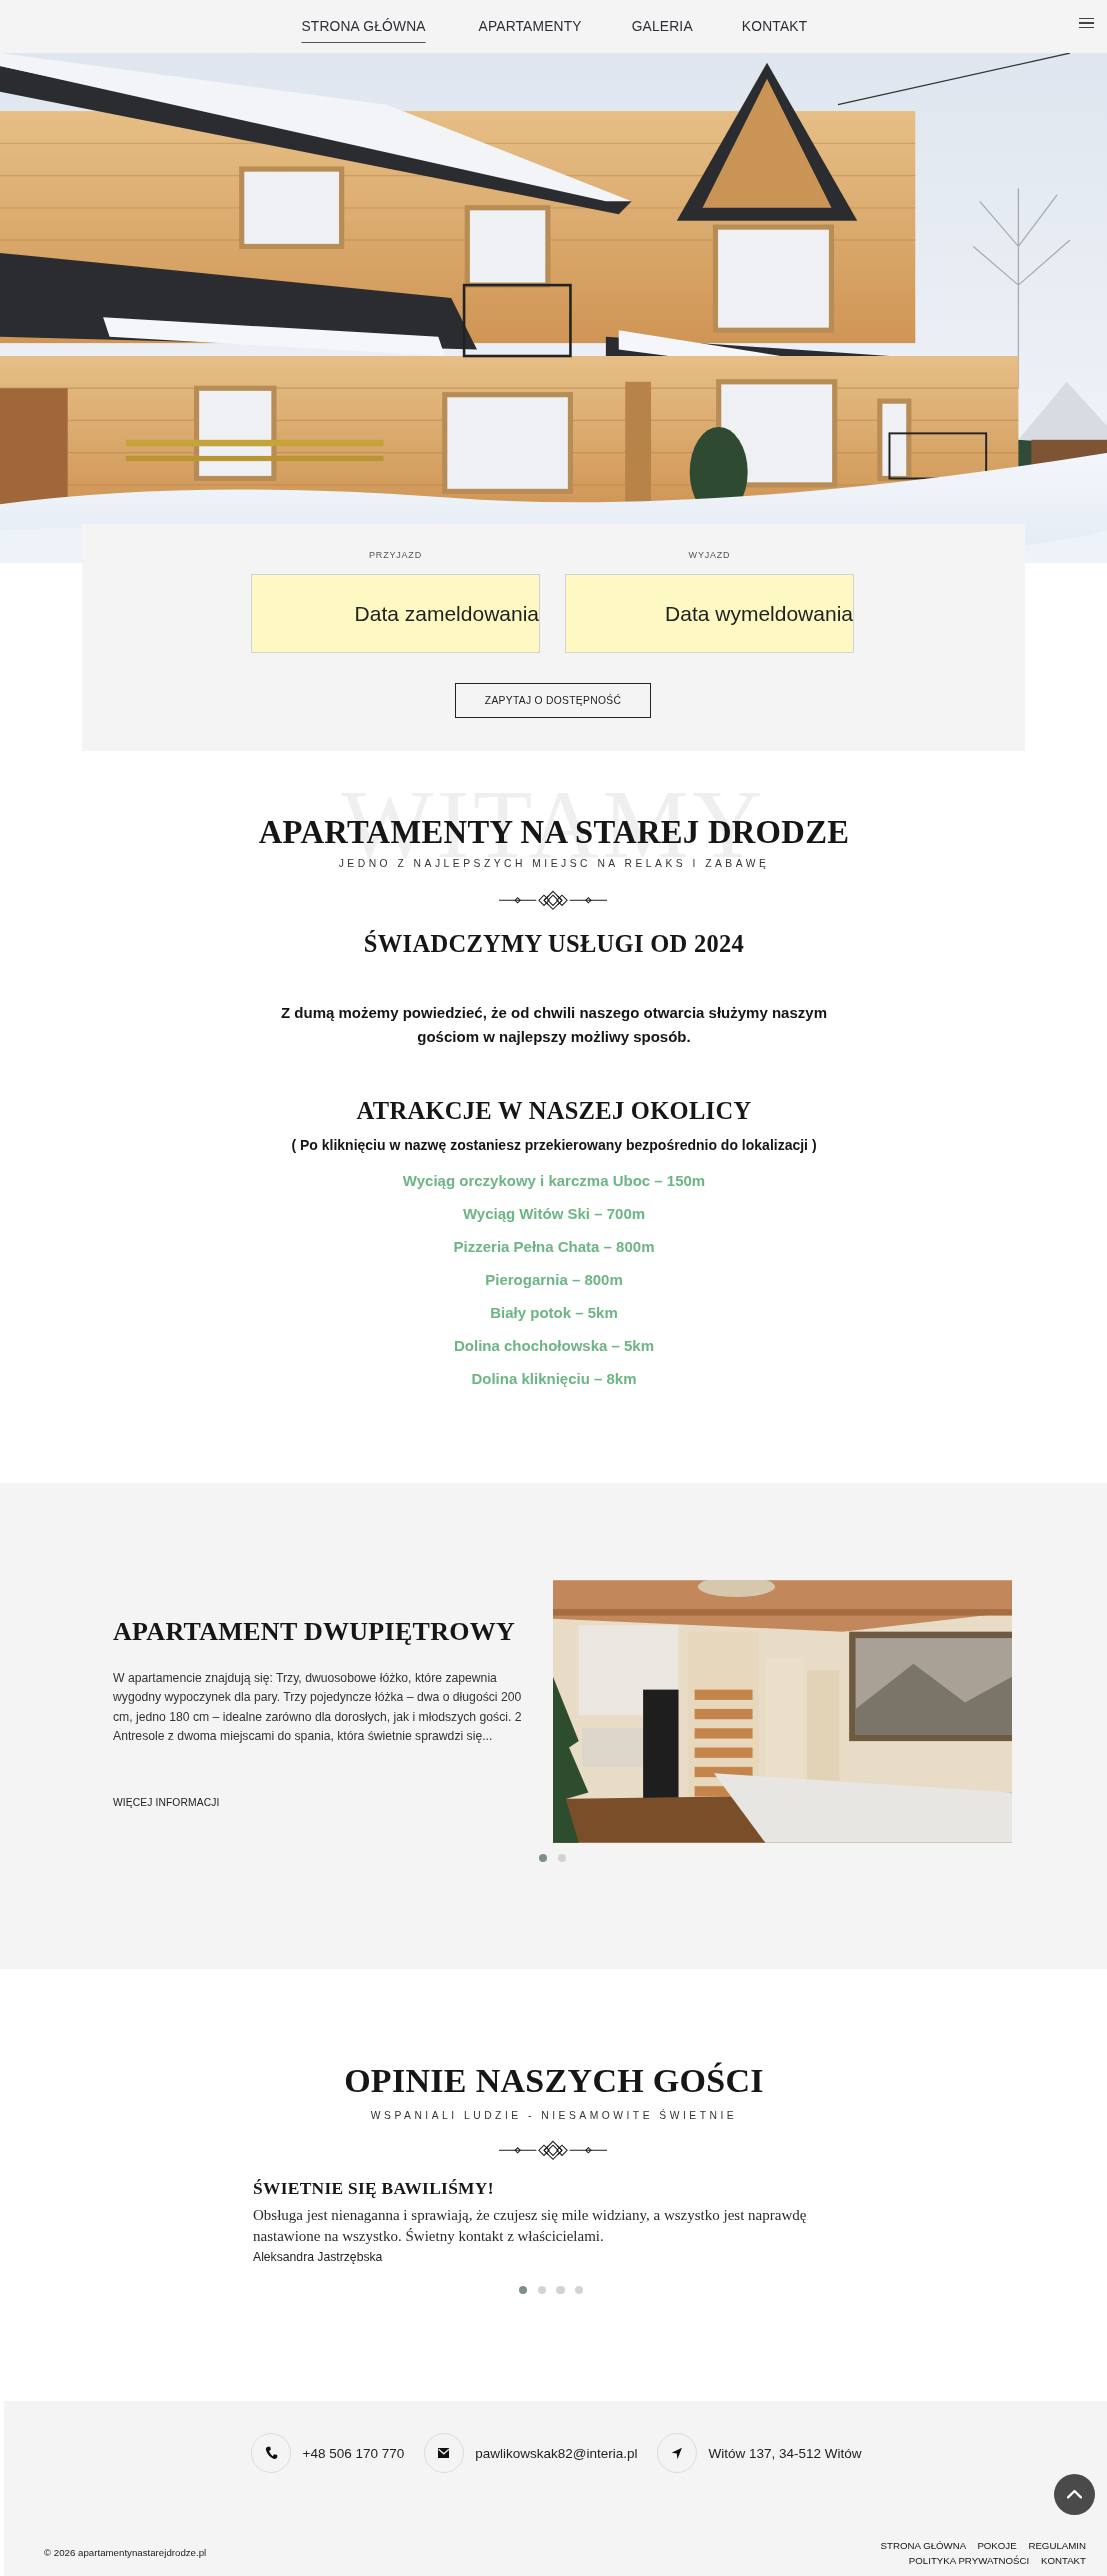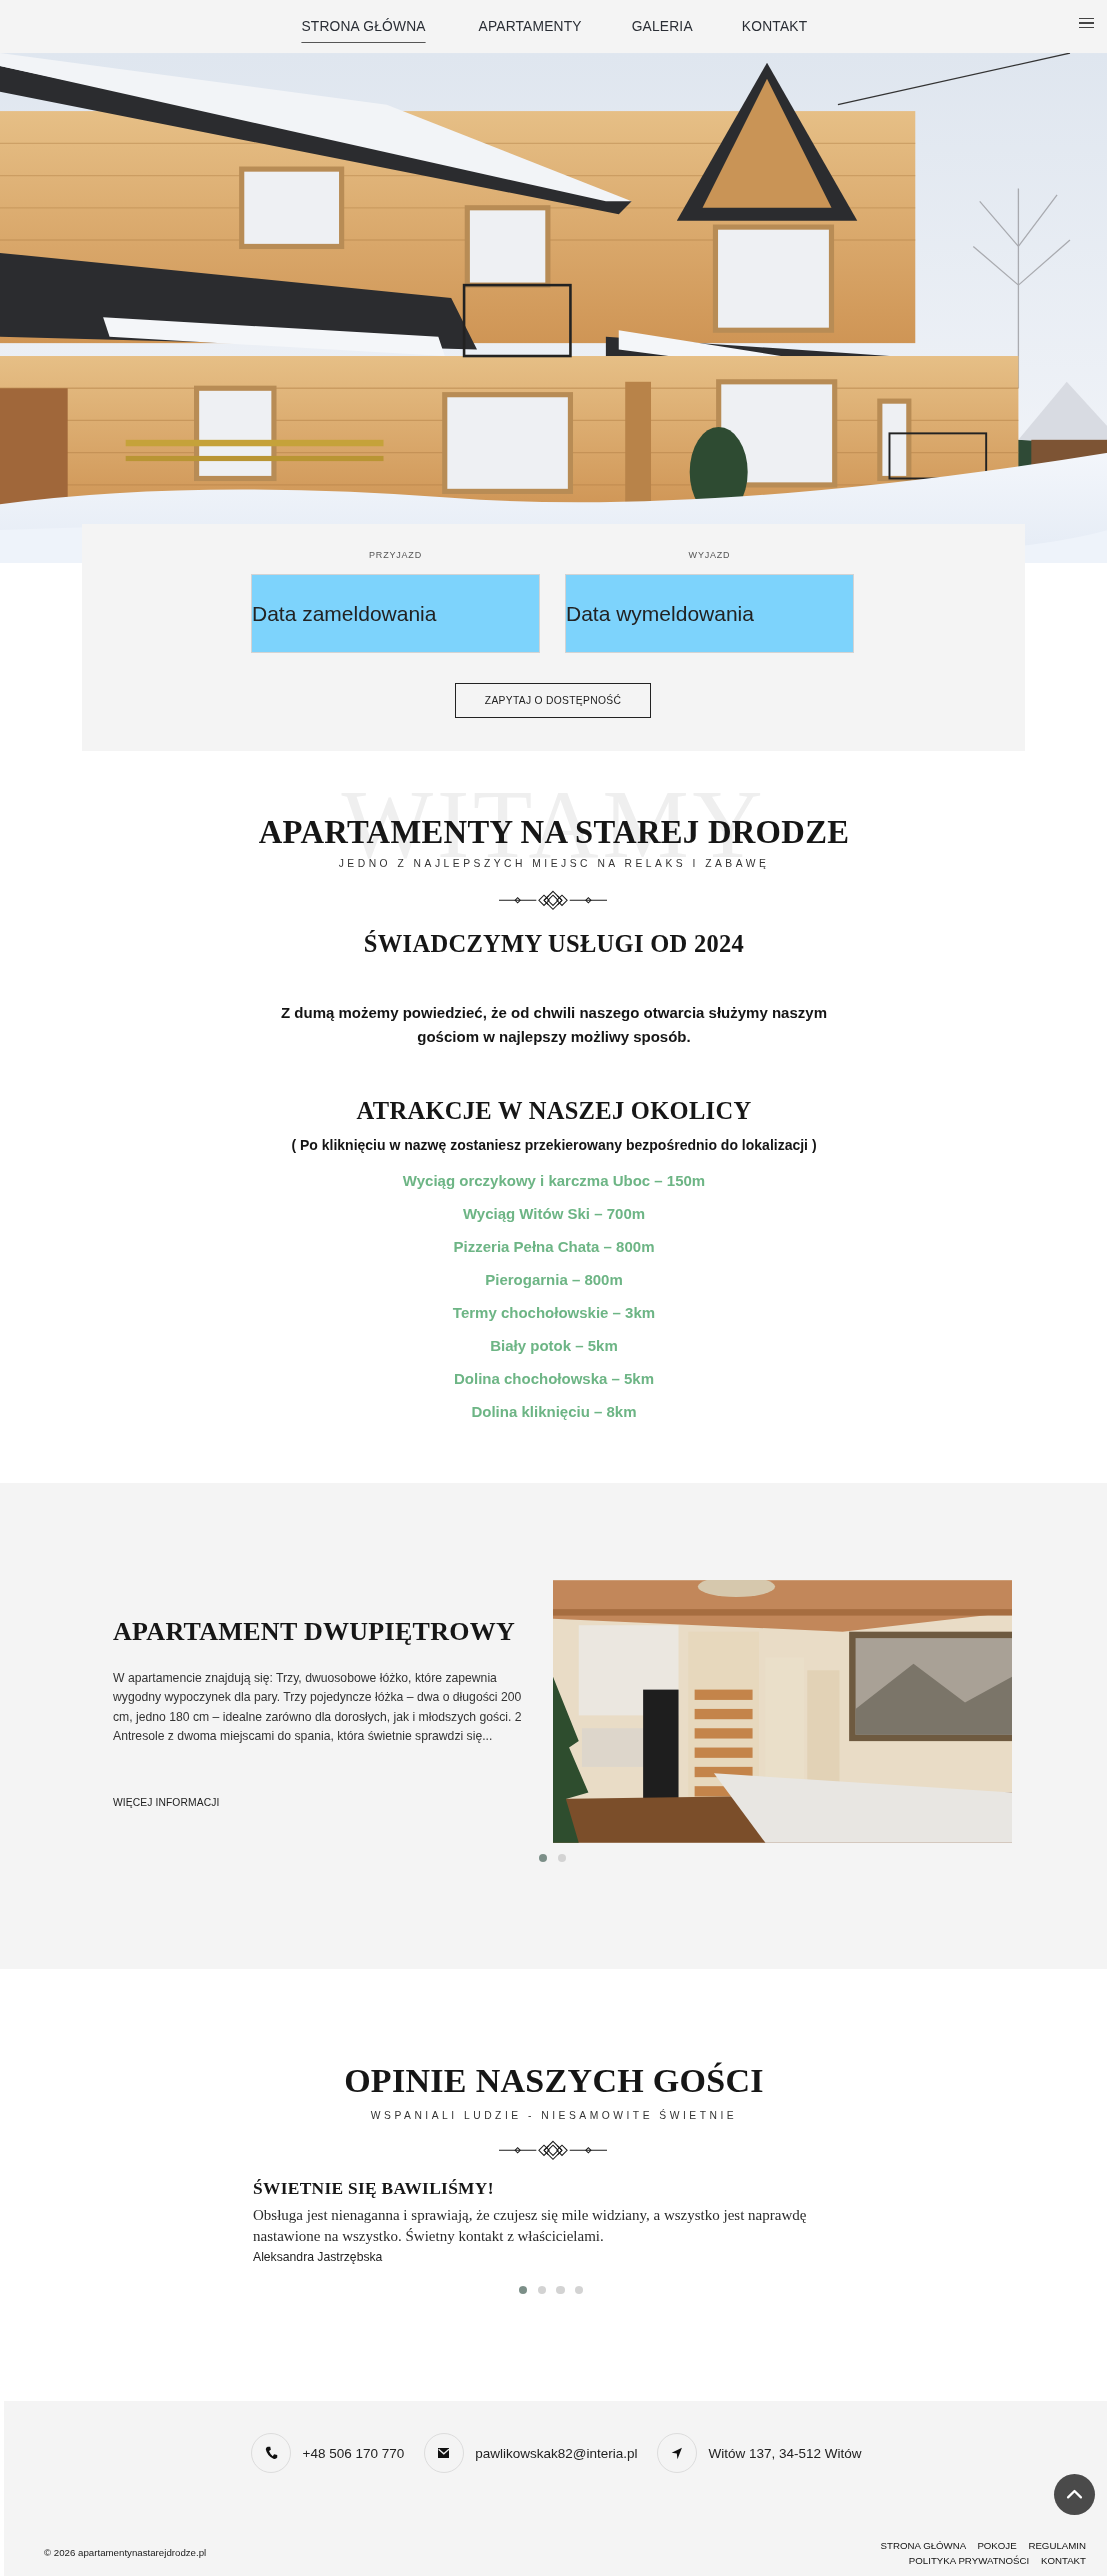--- a/index.html
+++ b/index.html
@@ -16,21 +16,21 @@
 
   
   .hero { position: absolute; top: 53px; left: 0; width: 1108px; height: 510px; overflow: hidden;
           background: linear-gradient(180deg, #e9eef5 0%, #dfe6ef 60%, #eef2f8 100%); }
   .hero svg { display: block; }
 
   
   .booking { position: absolute; top: 524px; left: 82px; width: 943px; height: 227px; background: #f4f4f4; }
   .b-field { position: absolute; top: 0; width: 289px; }
   .b-label { position: absolute; top: 26.4px; width: 100%; text-align: center; font-size: 9px; letter-spacing: 0.8px; color: #555; }
-  .b-input { position: absolute; top: 50px; left: 0; width: 289px; height: 79px; background: #7dd3fc; border: 1.3px solid #d3d3d3; text-align: left; font-size: 21px; font-weight: 300; color: #222; font-family: "Liberation Sans", sans-serif; outline: none; }
+  .b-input { position: absolute; top: 50px; left: 0; width: 289px; height: 79px; background: #fef9c3; border: 1.3px solid #d3d3d3; text-align: right; font-size: 21px; font-weight: 300; color: #222; font-family: "Liberation Sans", sans-serif; outline: none; }
   .b-input::placeholder { color: #222; }
   .b-submit { position: absolute; top: 159px; left: 373px; width: 196px; height: 35px; background: transparent; border: 1.3px solid #222; font-size: 10.3px; letter-spacing: 0.3px; color: #222; cursor: pointer; font-family: "Liberation Sans", sans-serif; }
 
   
   .center { position: absolute; left: 0; width: 1108px; text-align: center; }
   .watermark { top: 776px; font-family: "Liberation Serif", serif; font-size: 97px; color: #efefef; letter-spacing: 3.9px; line-height: 1; }
   .serif-title { font-family: "Liberation Serif", "DejaVu Serif", serif; font-weight: 700; color: #161616; letter-spacing: 0.3px; }
   .h-main { top: 813px; font-size: 34px; transform: scaleX(0.96); }
   .subline { font-size: 10.3px; letter-spacing: 3.5px; color: #333; }
   .sub-main { top: 858px; }
@@ -210,21 +210,20 @@
   <span>gościom w najlepszy możliwy sposób.</span>
 </p>
 
 <h2 class="center serif-title h-attr">ATRAKCJE W NASZEJ OKOLICY</h2>
 <p class="center attr-note">( Po kliknięciu w nazwę zostaniesz przekierowany bezpośrednio do lokalizacji )</p>
 <ul class="center attr-list">
   <li><a href="#">Wyciąg orczykowy i karczma Uboc – 150m</a></li>
   <li><a href="#">Wyciąg Witów Ski – 700m</a></li>
   <li><a href="#">Pizzeria Pełna Chata – 800m</a></li>
   <li><a href="#">Pierogarnia – 800m</a></li>
-  <li><a href="#">Termy chochołowskie – 3km</a></li>
   <li><a href="#">Biały potok – 5km</a></li>
   <li><a href="#">Dolina chochołowska – 5km</a></li>
   <li><a href="#">Dolina kliknięciu – 8km</a></li>
 </ul>
 
 <section class="apt">
   <h2 class="serif-title apt-title">APARTAMENT DWUPIĘTROWY</h2>
   <p class="apt-desc">W apartamencie znajdują się: Trzy, dwuosobowe łóżko, które zapewnia wygodny wypoczynek dla pary. Trzy pojedyncze łóżka – dwa o długości 200 cm, jedno 180 cm – idealne zarówno dla dorosłych, jak i młodszych gości. 2 Antresole z dwoma miejscami do spania, która świetnie sprawdzi się...</p>
   <a href="#" class="apt-more">WIĘCEJ INFORMACJI</a>
 

